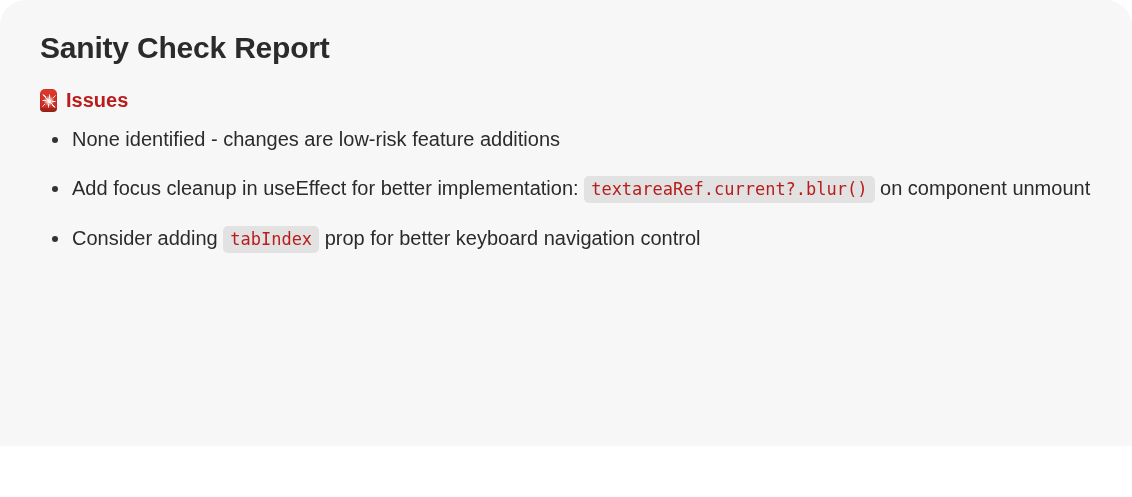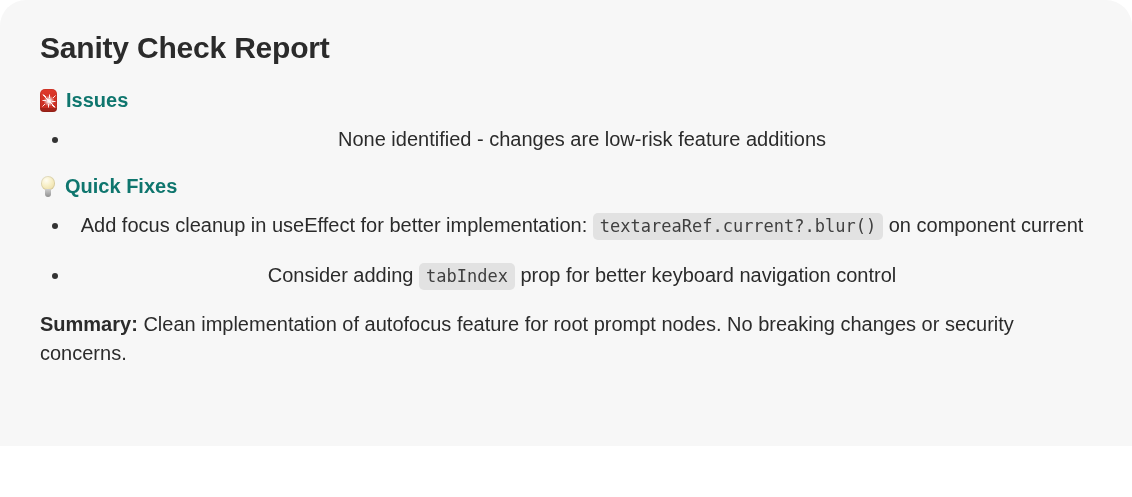--- a/index.html
+++ b/index.html
@@ -48,21 +48,21 @@
     color: #2b2b2b;
     margin: 0 0 22px 0;
   }
 
   .section-heading {
     display: flex;
     align-items: center;
     gap: 9px;
     font-size: 20px;
     font-weight: bold;
-    color: #0f766e;
+    color: #b91c1c;
     margin: 0 0 12px 0;
     line-height: 1.25;
   }
   .section-heading .emoji {
     font-size: 19px;
     line-height: 1;
     display: inline-block;
   }
 
   
@@ -137,38 +137,37 @@
     margin: 0 0 20px 0;
     padding: 0;
   }
   ul.bullets li {
     position: relative;
     padding-left: 32px;
     font-size: 20px;
     line-height: 1.45;
     color: #2b2b2b;
     margin: 0 0 8px 0;
-    text-align: center;
   }
   ul.bullets li:last-child { margin-bottom: 0; }
   ul.bullets li .dot {
     position: absolute;
     left: 12px;
     top: 12px;
     width: 6px;
     height: 6px;
     border-radius: 50%;
     background: #333333;
   }
 
   code.chip {
     font-family: "DejaVu Sans Mono", monospace;
     font-size: 17px;
     background: #e2e2e2;
-    color: #404040;
+    color: #b91c1c;
     border-radius: 5px;
     padding: 3px 7px 4px 7px;
     white-space: pre;
     letter-spacing: 0px;
   }
 
   .summary {
     font-size: 20px;
     line-height: 1.45;
     color: #2b2b2b;
@@ -193,39 +192,31 @@
       <span>Issues</span>
     </div>
 
     <ul class="bullets">
       <li>
         <span class="dot"></span>
         <span>None identified - changes are low-risk feature additions</span>
       </li>
     </ul>
 
-    <div class="section-heading">
-      <span class="emoji emoji-bulb"></span>
-      <span>Quick Fixes</span>
-    </div>
 
     <ul class="bullets">
       <li>
         <span class="dot"></span>
         <span>Add focus cleanup in useEffect for better implementation:</span>
         <code class="chip">textareaRef.current?.blur()</code>
-        <span>on component current</span>
+        <span>on component unmount</span>
       </li>
       <li style="margin-top:21px;">
         <span class="dot"></span>
         <span>Consider adding</span>
         <code class="chip">tabIndex</code>
         <span>prop for better keyboard navigation control</span>
       </li>
     </ul>
 
-    <p class="summary">
-      <span class="label">Summary:</span>
-      <span>Clean implementation of autofocus feature for root prompt nodes. No breaking changes or security concerns.</span>
-    </p>
 
   </div>
 </div>
 
 </body></html>

